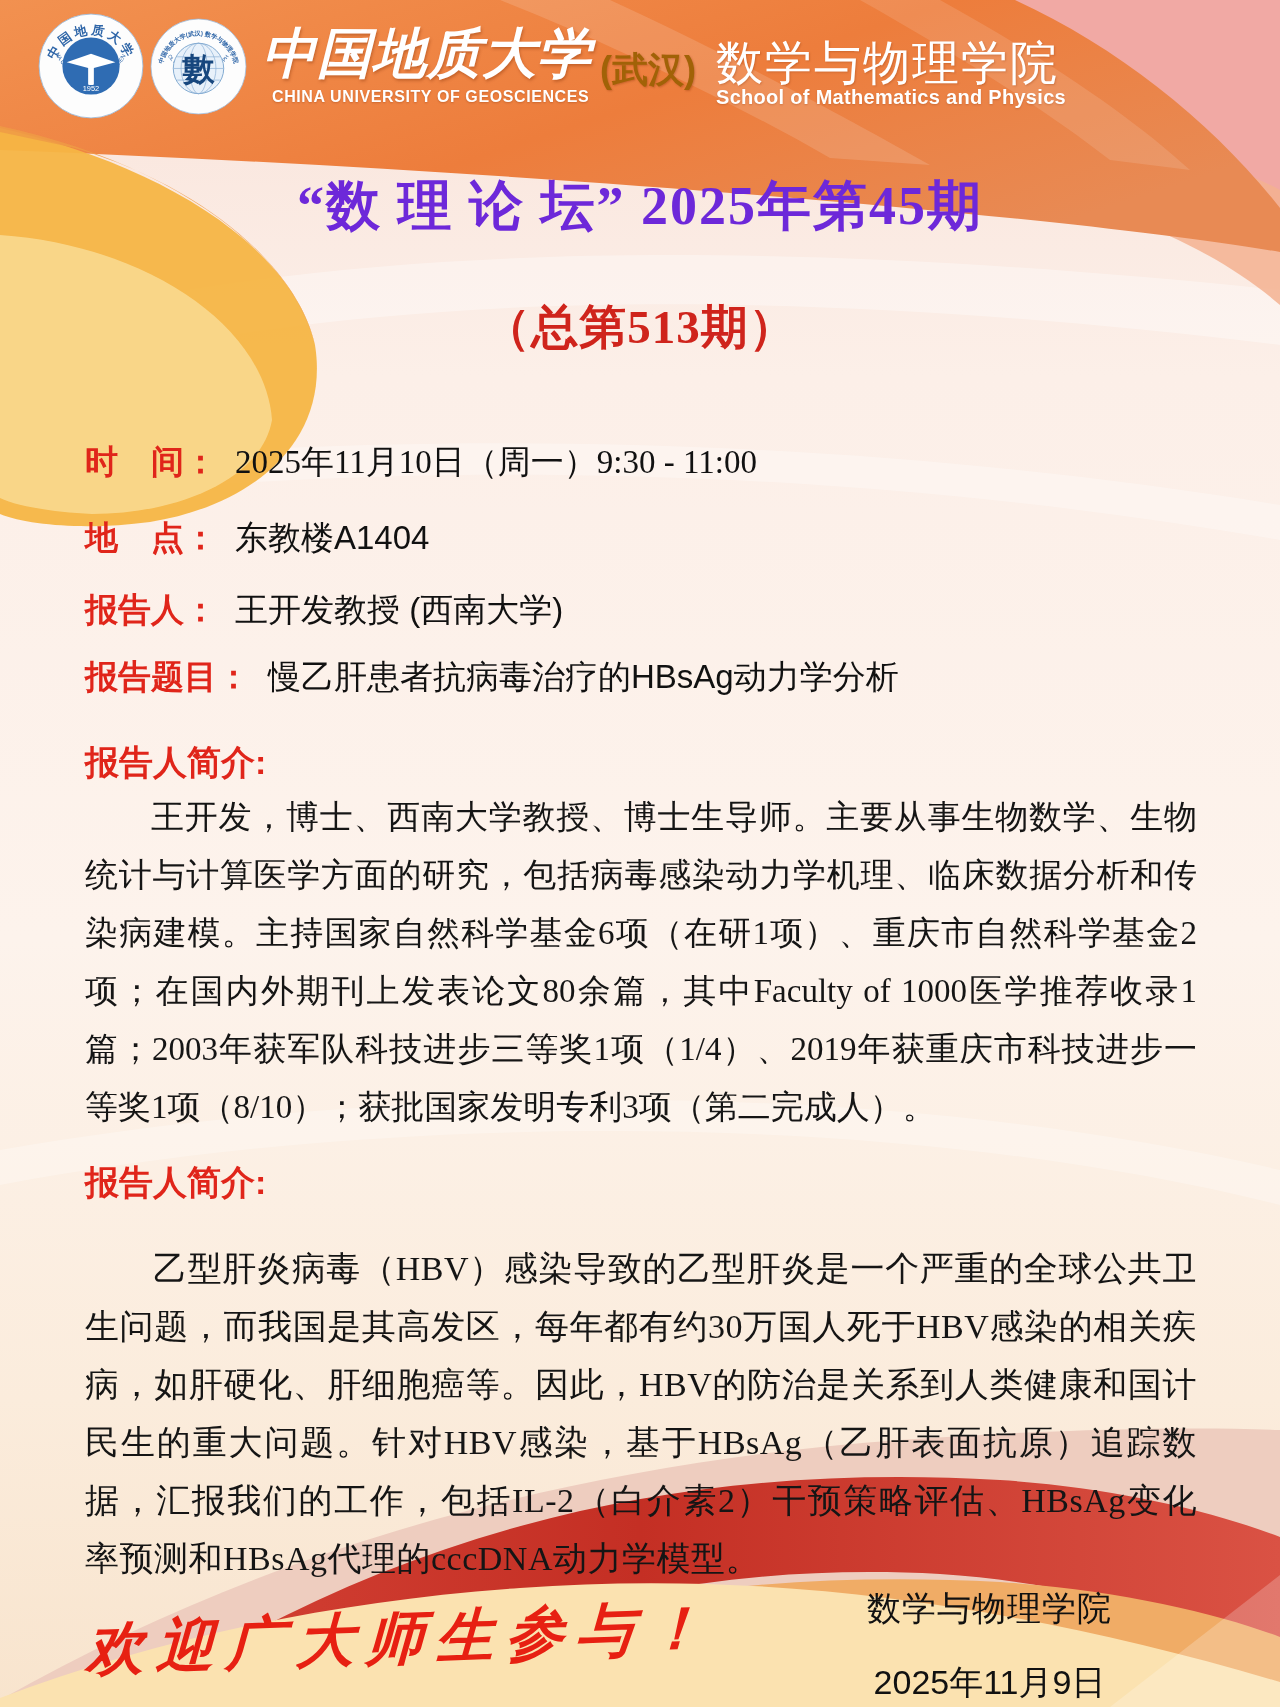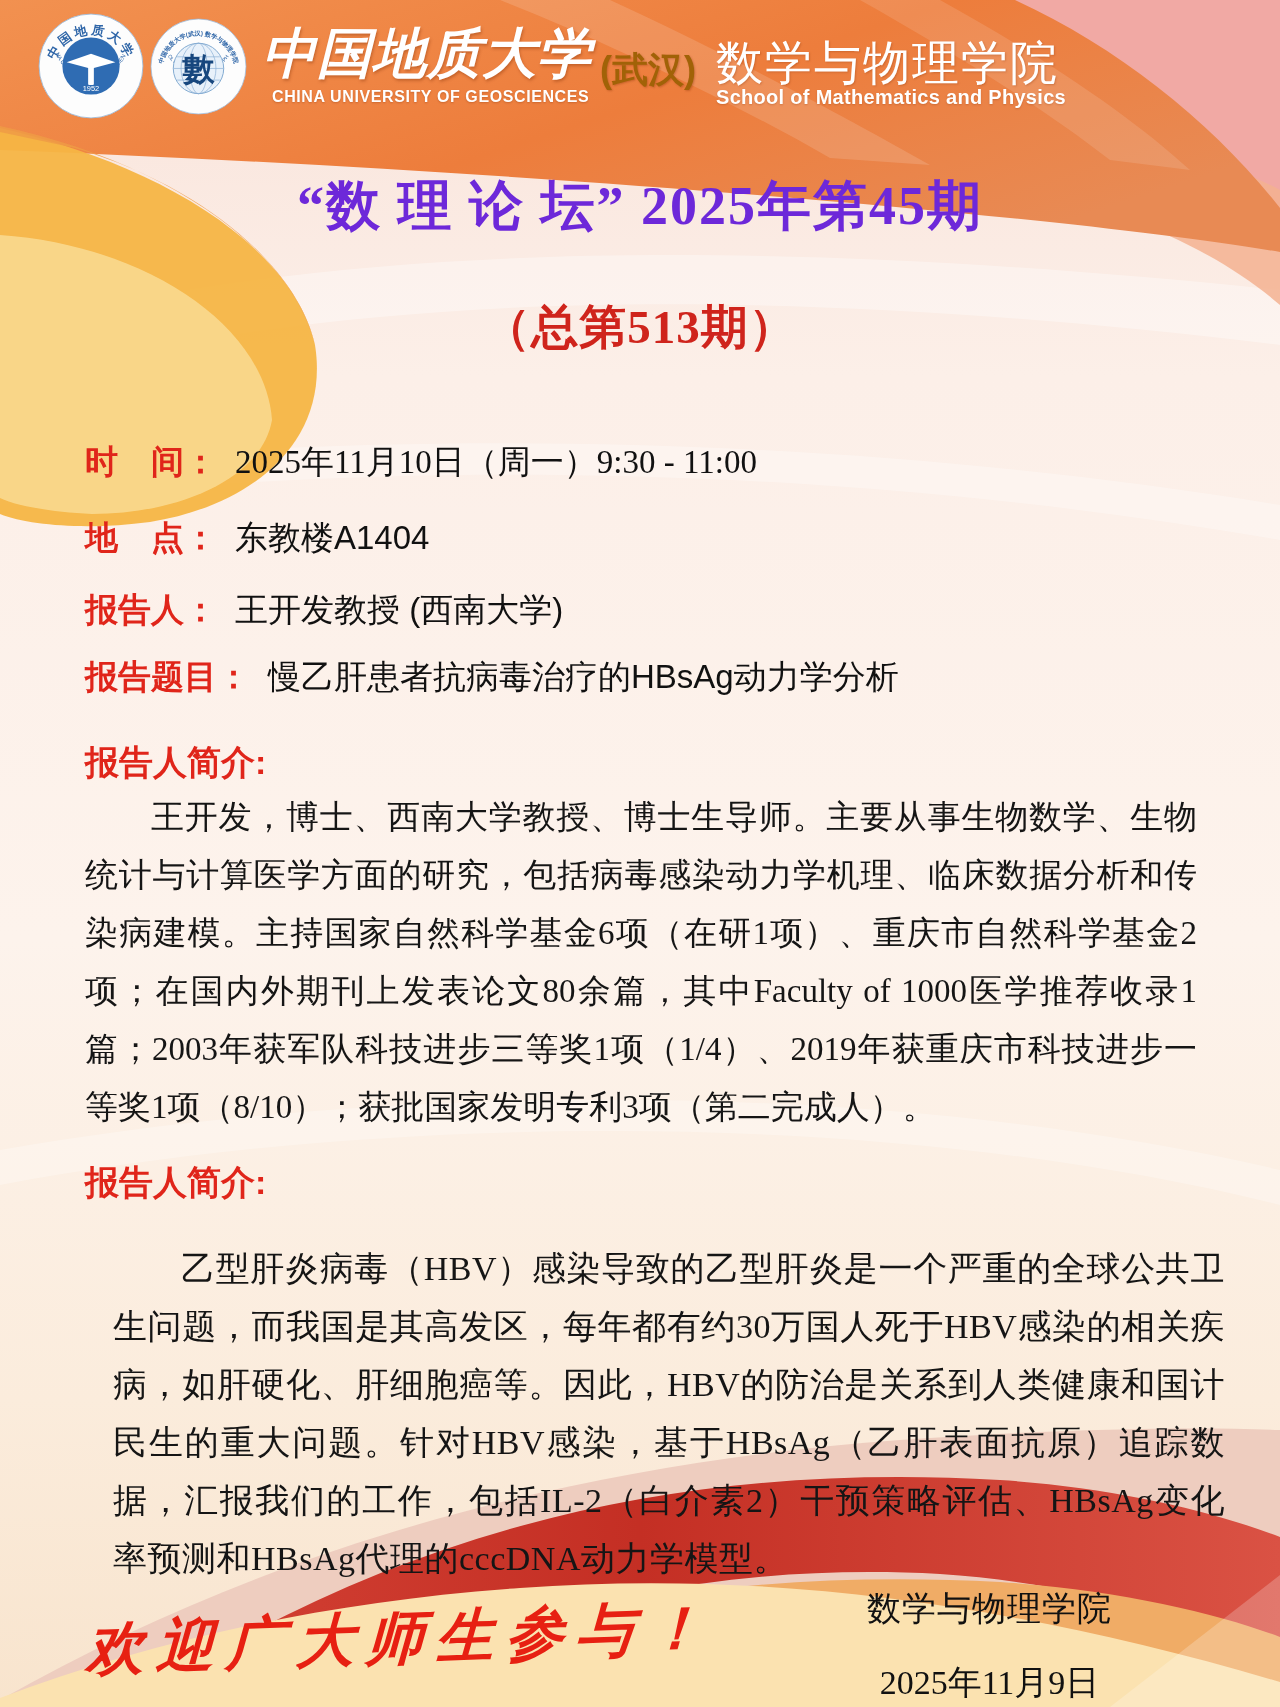--- a/index.html
+++ b/index.html
@@ -76,38 +76,37 @@
     position:absolute;left:85px;width:1112px;margin:0;
     text-align:justify;text-indent:2em;color:#151515;
   }
   .bio-para{
     top:788px;font-size:33px;line-height:58px;
     font-family:Liberation Serif, serif;
   }
   .abs-para{
     top:1240px;font-size:34px;line-height:58px;letter-spacing:.5px;
     font-family:"Liberation Serif","DejaVu Serif",serif;
-    margin-left:28px;
   }
 
   
   .welcome{
     position:absolute;left:86px;top:1600px;white-space:nowrap;
     color:#e72012;font-size:58px;font-weight:bold;font-style:italic;
     letter-spacing:12px;transform:rotate(-2deg) skewX(-4deg);
     font-family:"Liberation Serif","DejaVu Serif",serif;
   }
   .signature{position:absolute;right:168px;top:1586px;text-align:center;color:#111;}
   .sig-org{
     font-size:34px;letter-spacing:1px;white-space:nowrap;
     font-family:"Liberation Sans","DejaVu Sans",sans-serif;
   }
   .sig-date{
     margin-top:28px;font-size:34px;white-space:nowrap;
-    font-family:Liberation Serif, serif;
+    font-family:Liberation Sans, sans-serif;
   }
 </style>
 </head>
 <body>
 
 <div id="poster">
 
   <svg id="bg" viewBox="0 0 1280 1707" preserveAspectRatio="none" aria-hidden="true">
     <defs>
       <linearGradient id="gBase" x1="0" y1="0" x2="0" y2="1">

